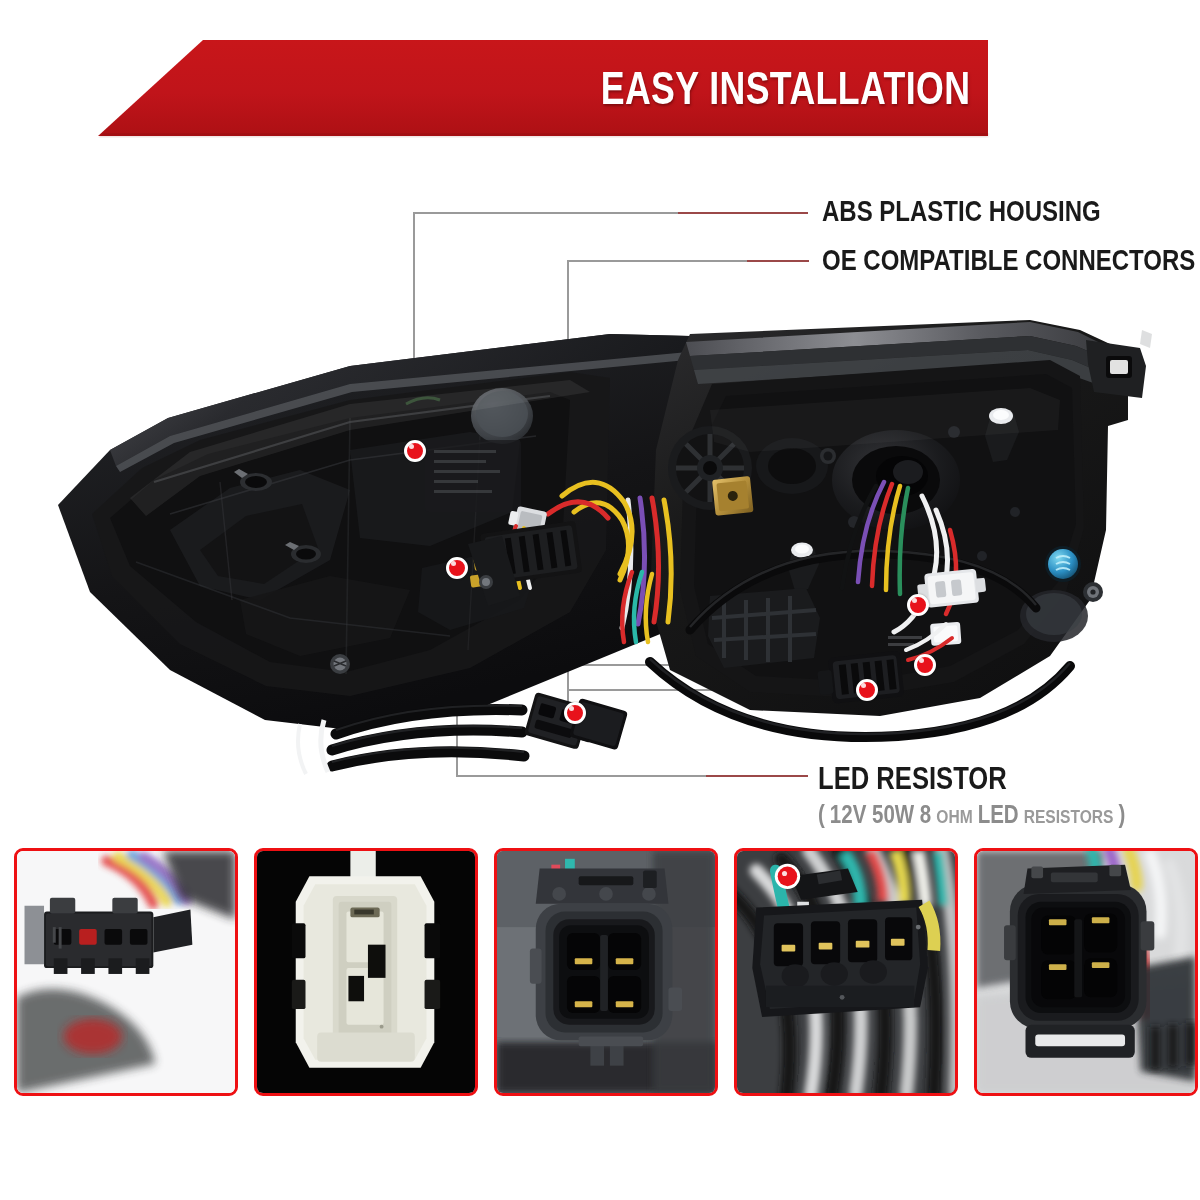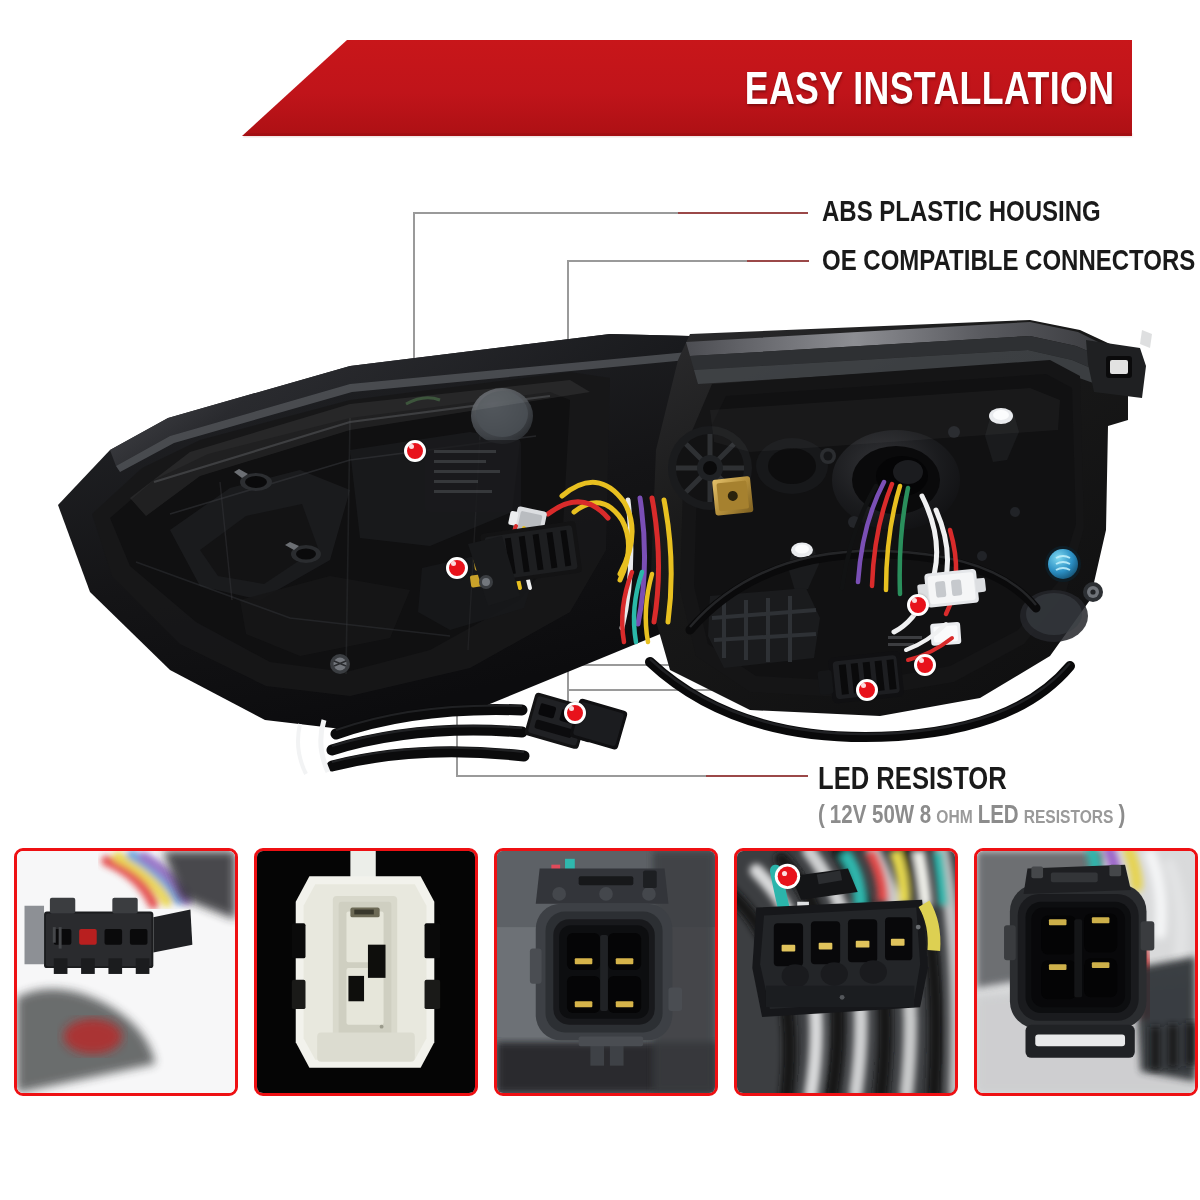--- a/index.html
+++ b/index.html
@@ -3,21 +3,21 @@
 <meta charset="utf-8">
 <style>
   html,body{margin:0;padding:0;background:#ffffff;}
   body{
     width:1200px;height:1200px;position:relative;overflow:hidden;
     font-family:"Liberation Sans", sans-serif;
     -webkit-font-smoothing:antialiased;
   }
 
   
-  .banner-wrap{position:absolute;left:0;top:0;width:1132px;height:160px;}
+  .banner-wrap{position:absolute;left:0;top:0;width:988px;height:160px;}
   .banner{
     position:absolute;right:0;top:40px;width:890px;height:96px;
     background:linear-gradient(180deg,#c8161a 0%,#c0141a 55%,#ad1014 100%);
     clip-path:polygon(105px 0, 1200px 0, 1200px 96px, 0px 96px);
   }
   .banner-shadow{
     position:absolute;right:0;top:133px;width:890px;height:5px;
     background:linear-gradient(180deg,rgba(120,10,12,.35),rgba(120,10,12,0));
     clip-path:polygon(5px 0, 1200px 0, 1200px 5px, 0px 5px);
     filter:blur(1px);

